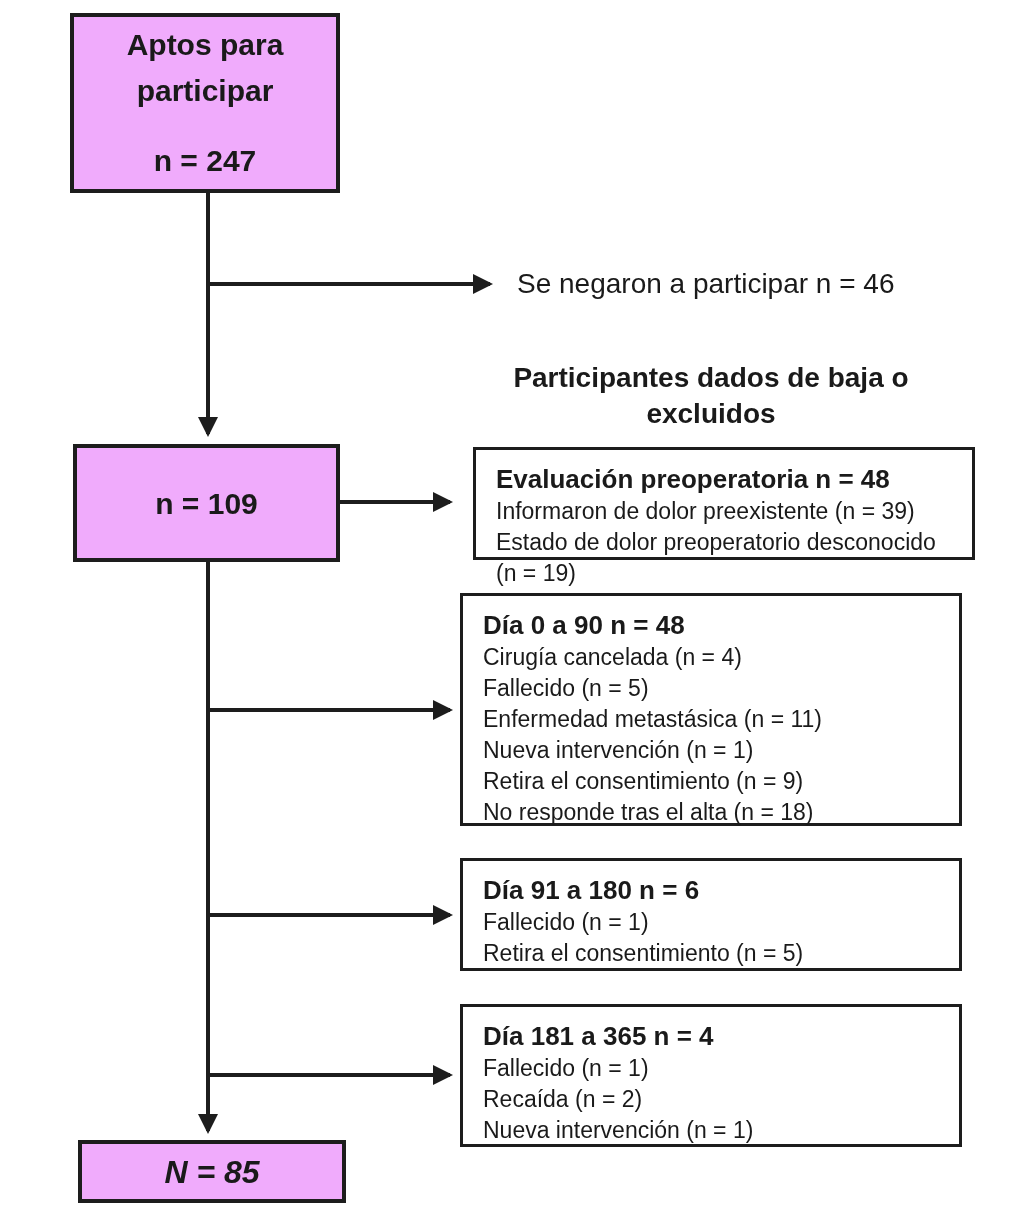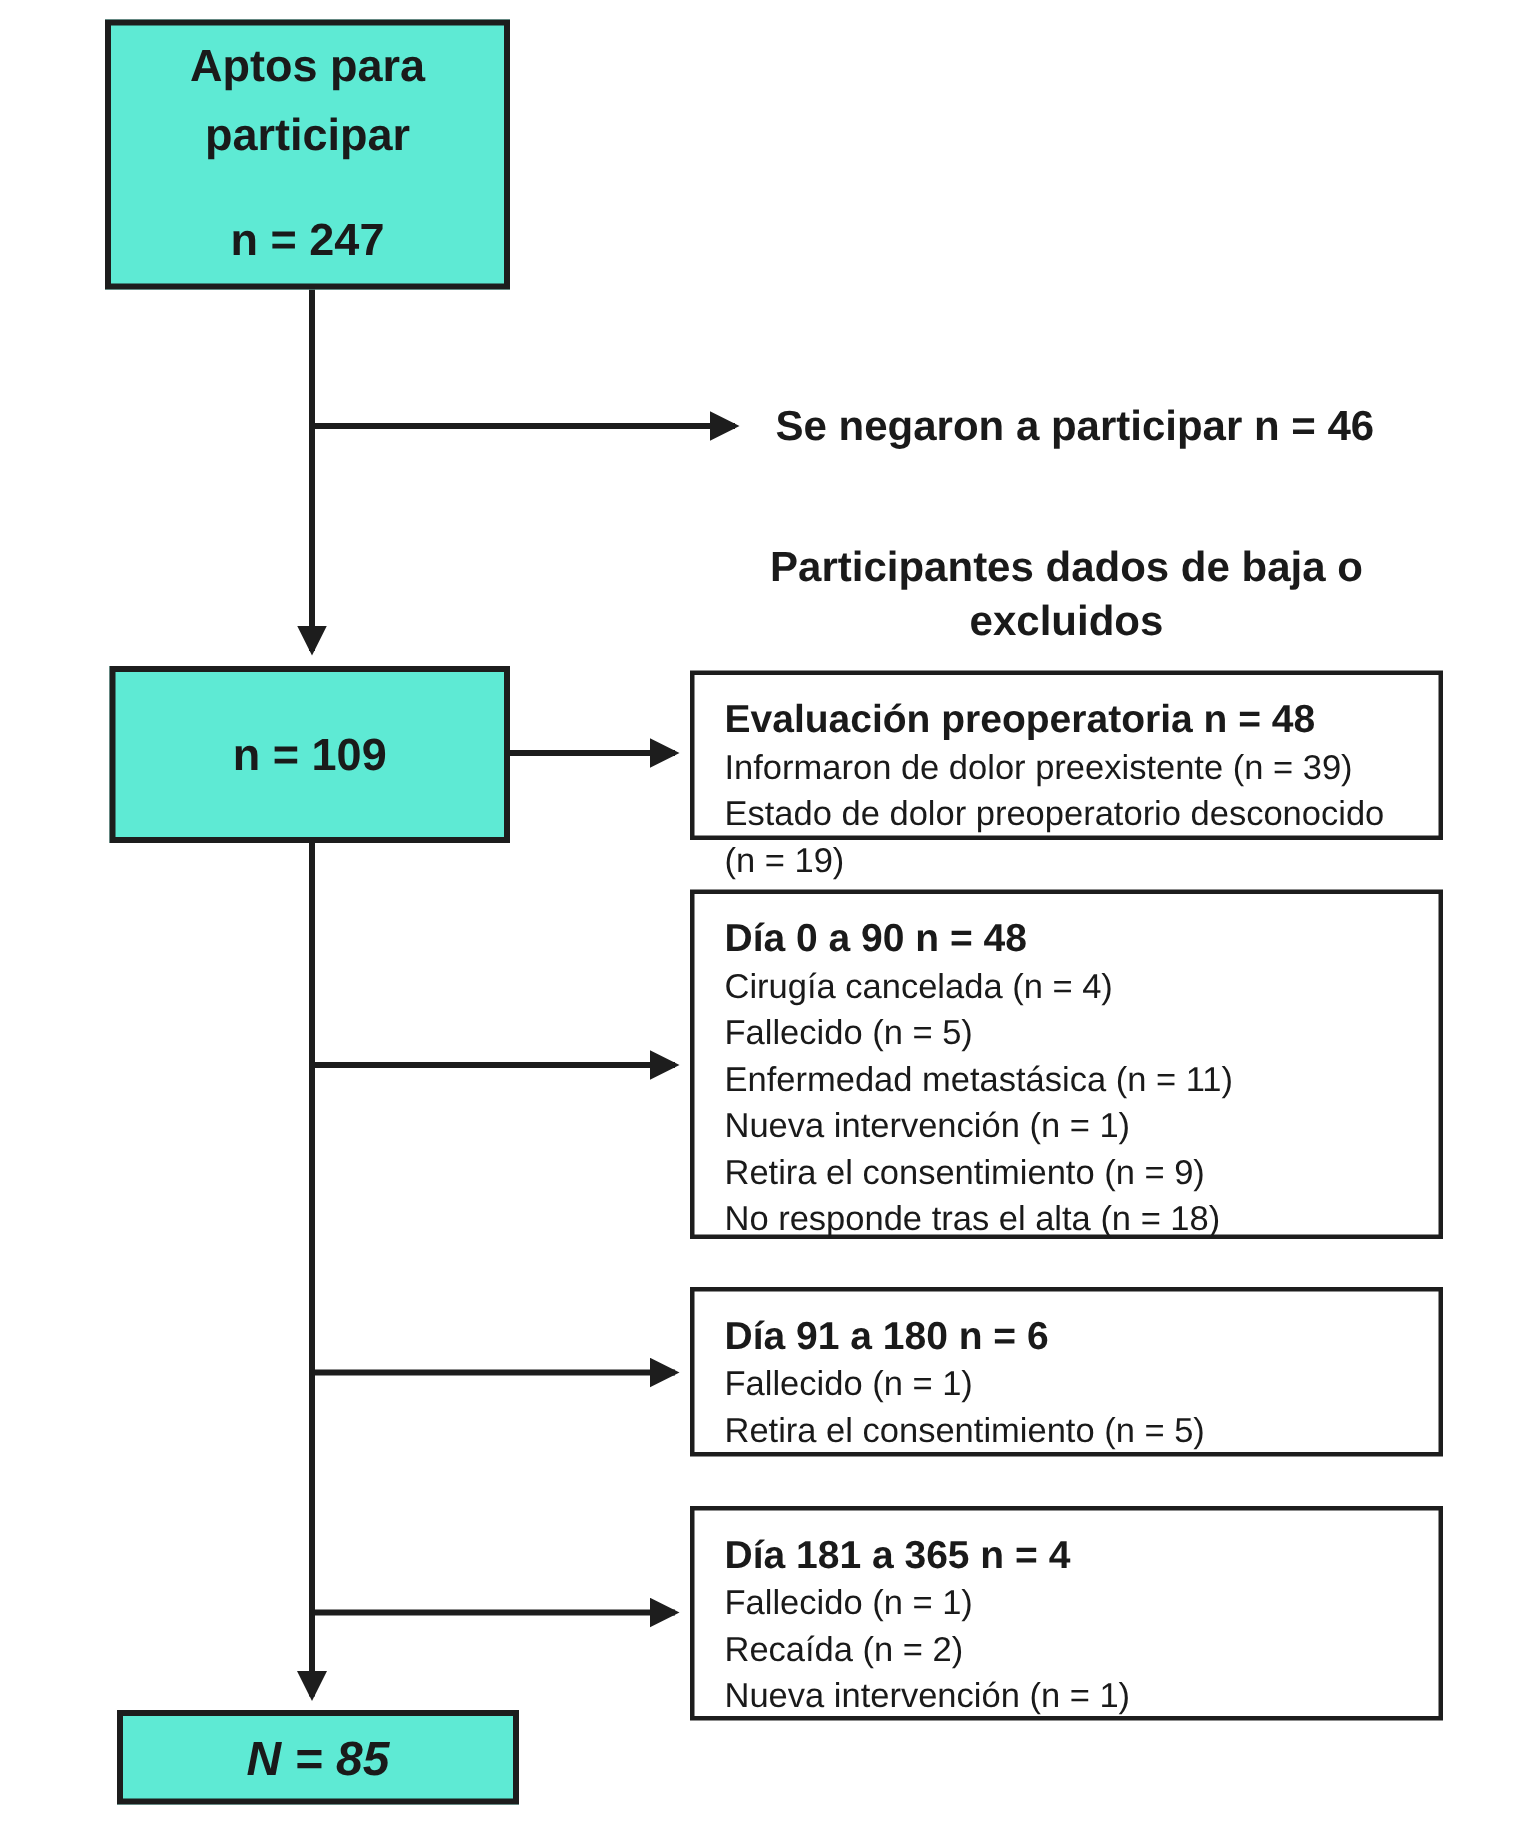--- a/index.html
+++ b/index.html
@@ -18,21 +18,21 @@
   .arrow-layer {
     position: absolute;
     inset: 0;
     width: 1026px;
     height: 1230px;
     pointer-events: none;
   }
   .box {
     position: absolute;
     border: 4px solid #1d1d1d;
-    background: #5eead4;
+    background: #f0abfc;
     display: flex;
     flex-direction: column;
     align-items: center;
     justify-content: center;
     text-align: center;
     font-weight: bold;
     gap: 24px;
   }
   .box-eligible {
     left: 70px; top: 13px; width: 270px; height: 180px;
@@ -44,42 +44,42 @@
   }
   .box-final {
     left: 78px; top: 1140px; width: 268px; height: 63px;
     font-size: 32px; line-height: 40px; font-style: italic;
   }
   .float-label {
     position: absolute;
     left: 517px; top: 266px;
     width: 470px;
     font-size: 28px;
-    font-weight: bold;
+    font-weight: normal;
     line-height: 36px;
   }
   .heading {
     position: absolute;
     left: 460px; top: 360px;
     width: 502px;
     text-align: center;
     font-size: 28px;
     font-weight: bold;
     line-height: 36px;
   }
   .ebox {
     position: absolute;
     left: 460px;
     width: 502px;
     border: 3px solid #1d1d1d;
     background: #ffffff;
     padding: 12px 14px 0 20px;
     text-align: left;
   }
-  .ebox-1 { top: 447px; height: 113px; }
+  .ebox-1 { top: 447px; height: 113px; margin-left: 13px; }
   .ebox-2 { top: 593px; height: 233px; }
   .ebox-3 { top: 858px; height: 113px; }
   .ebox-4 { top: 1004px; height: 143px; }
   .ebox-title {
     font-size: 26px;
     font-weight: bold;
     line-height: 34px;
   }
   .ebox-item {
     font-size: 23px;

